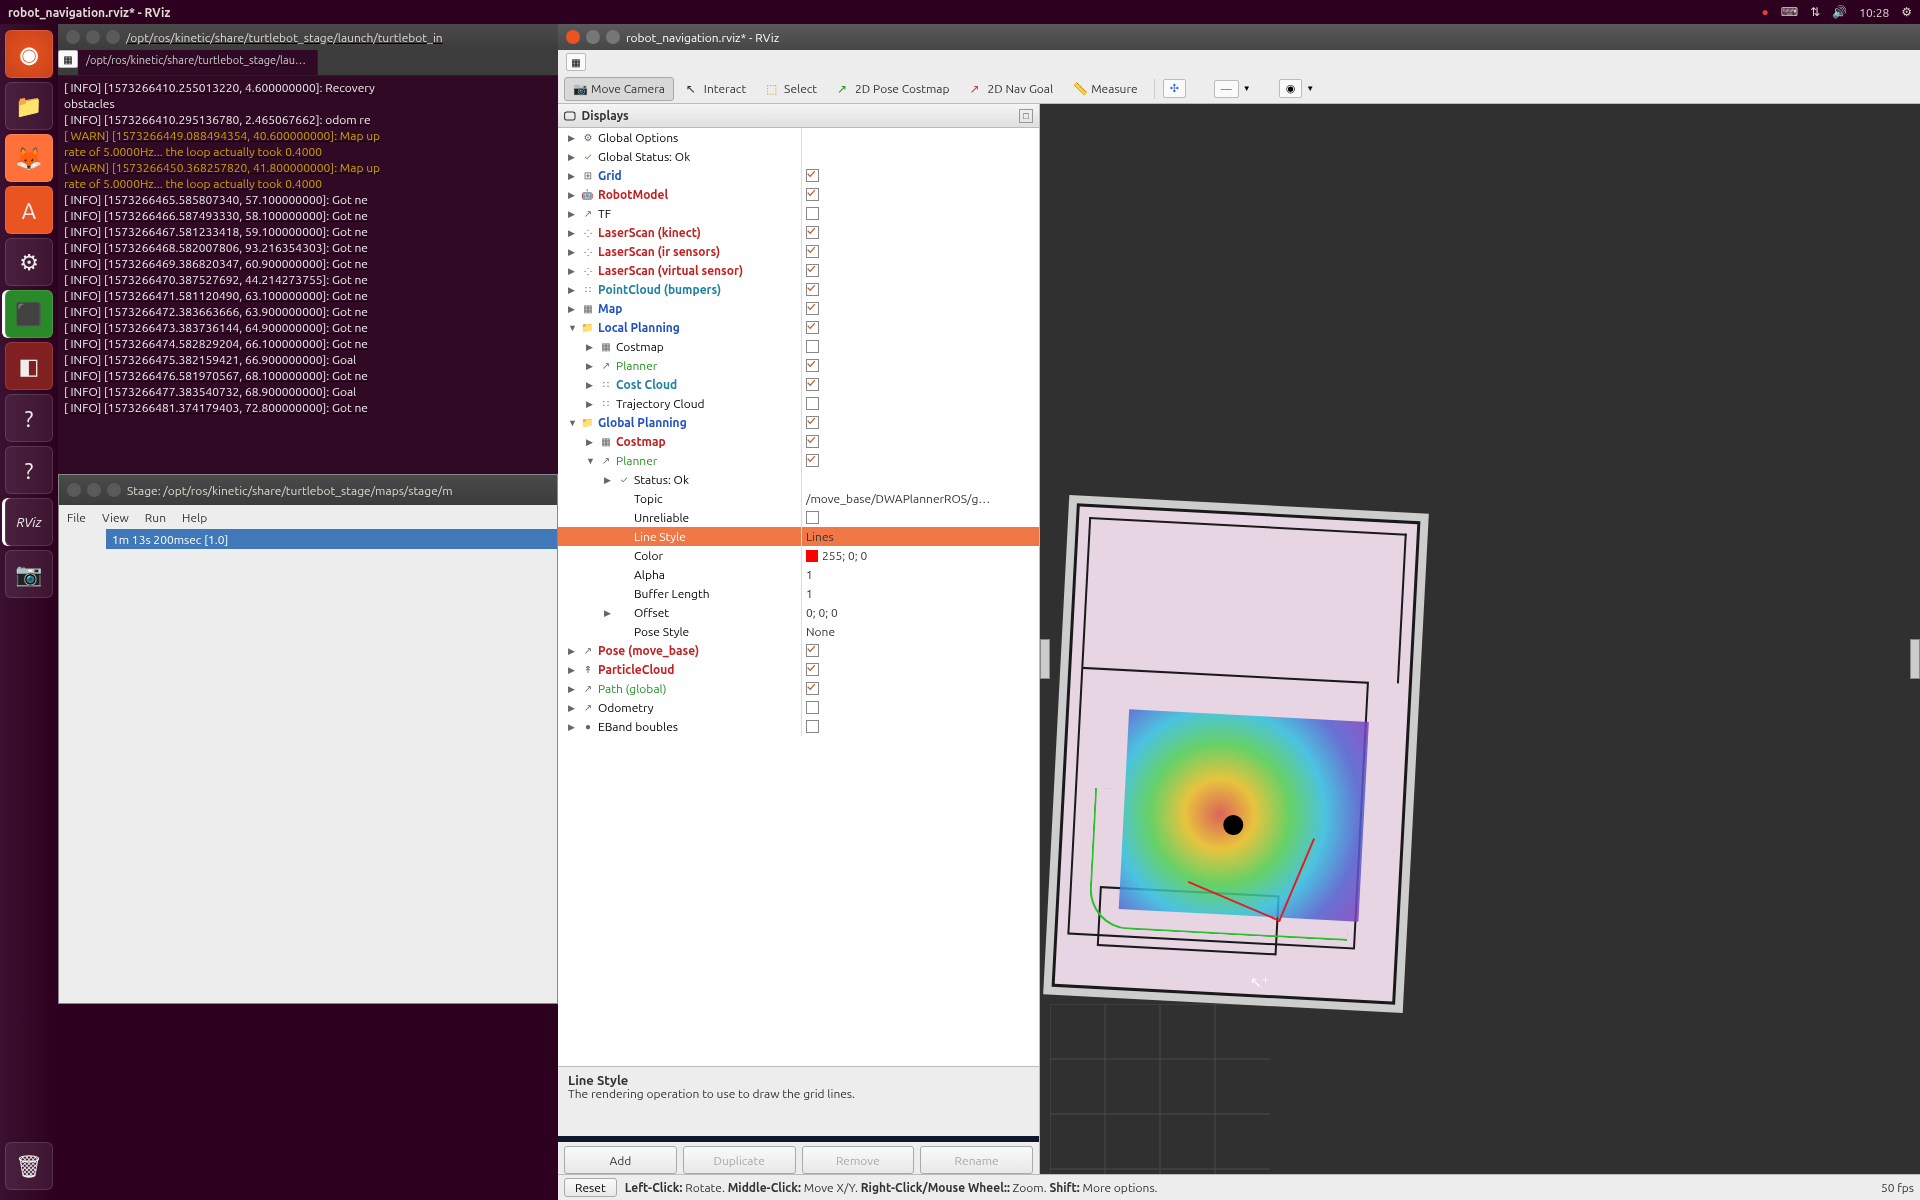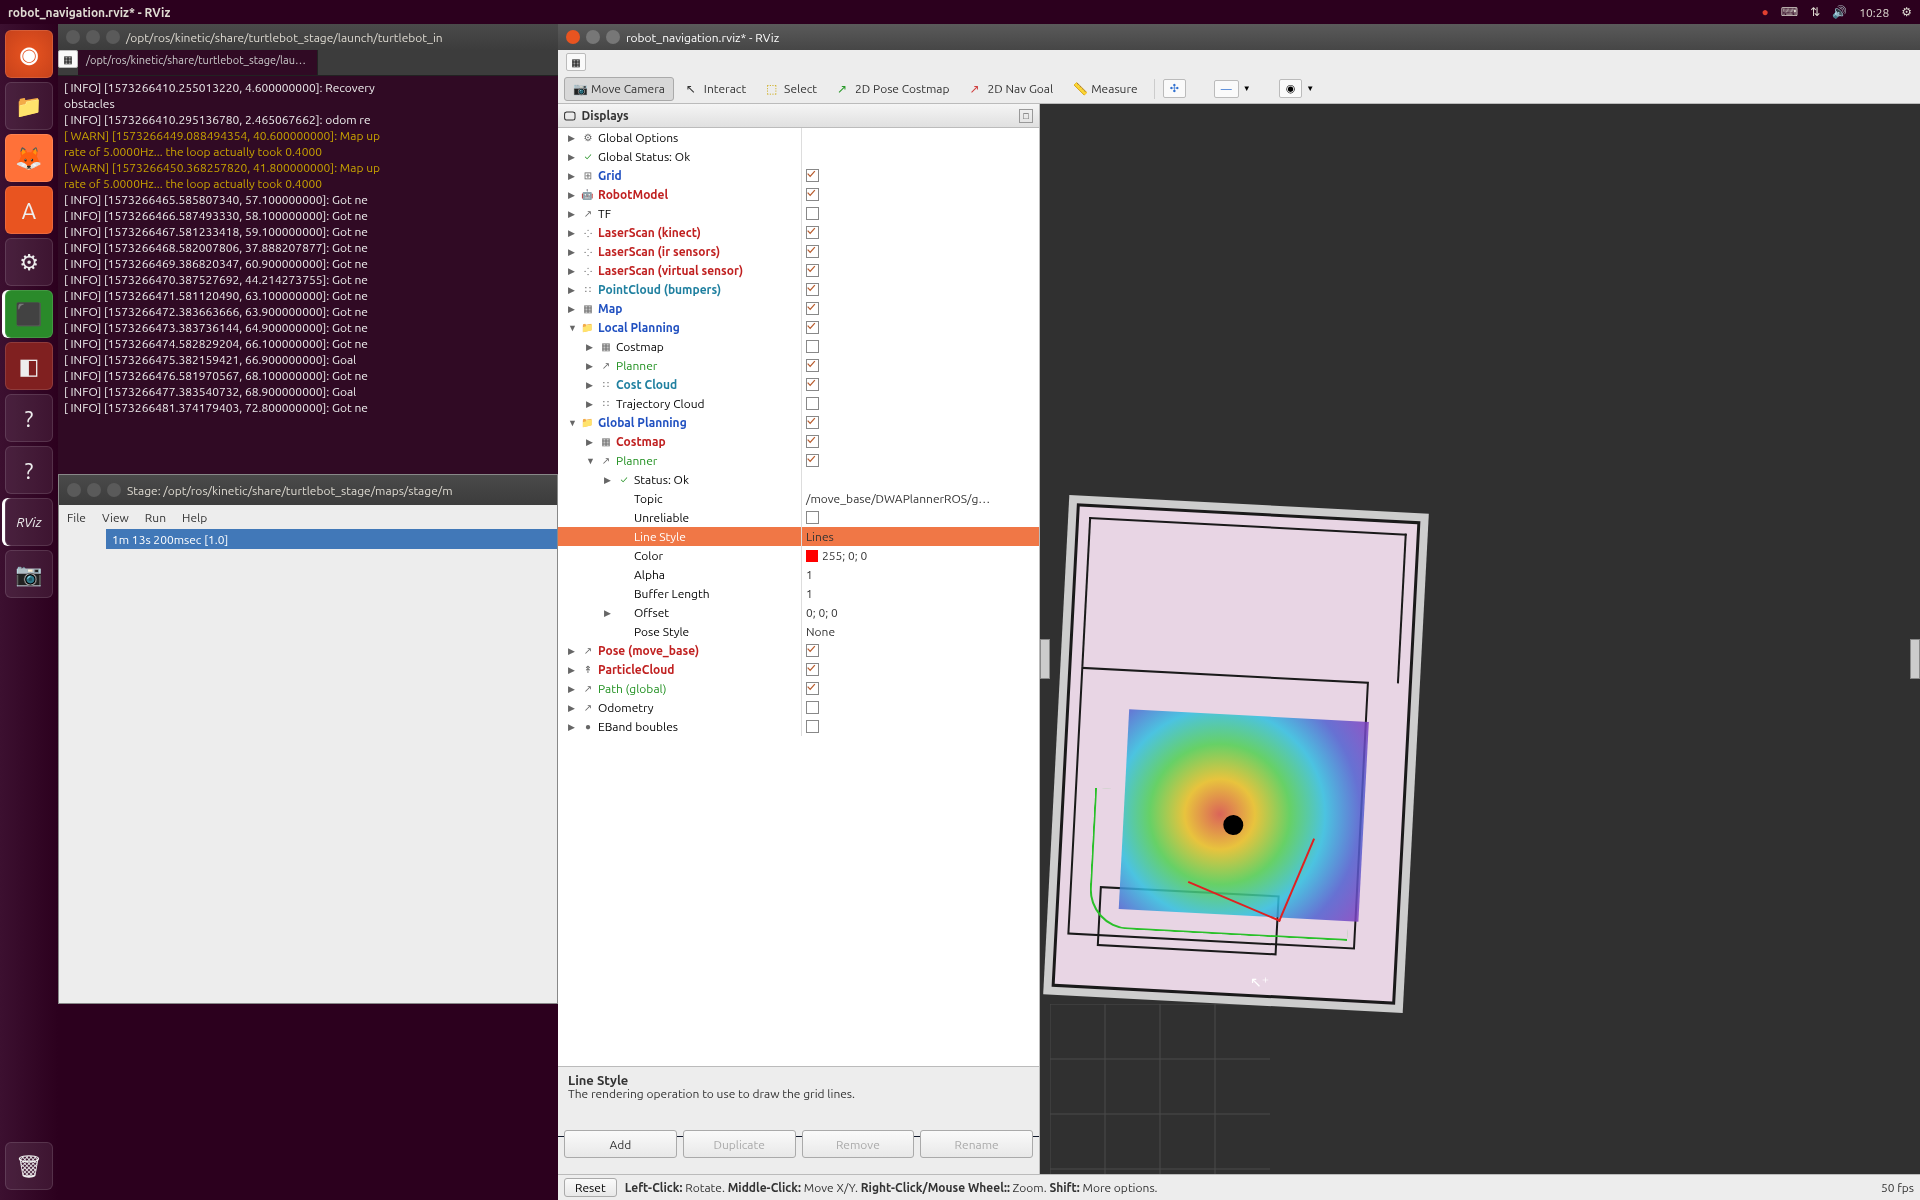--- a/index.html
+++ b/index.html
@@ -12,21 +12,21 @@
 .top-bar-icons span { display: inline-flex; align-items: center; }
 
 
 .launcher { position: absolute; left: 0; top: 24px; bottom: 0; width: 58px; background: linear-gradient(to right, #3c1030, #2c001e); display: flex; flex-direction: column; align-items: center; padding-top: 6px; gap: 4px; }
 .launcher-item { width: 48px; height: 48px; border-radius: 6px; background: rgba(255,255,255,0.08); display: flex; align-items: center; justify-content: center; color: #eee; font-size: 22px; border: 1px solid rgba(255,255,255,0.12); }
 .launcher-item.ubuntu { background: radial-gradient(circle, #e95420, #c7421b); color: #fff; font-weight: bold; }
 .launcher-item.active { box-shadow: -3px 0 0 #fff; }
 .launcher-trash { margin-top: auto; margin-bottom: 10px; }
 
 
-.terminal-win { position: absolute; left: 58px; top: 24px; width: 500px; height: 450px; background: #300a24; }
+.terminal-win { position: absolute; left: 58px; top: 24px; width: 500px; height: 450px; background: #300a24; text-decoration: underline; }
 .terminal-titlebar { height: 26px; background: linear-gradient(to bottom, #4a4a4a, #3c3c3c); display: flex; align-items: center; padding: 0 8px; color: #dfdbd2; font-size: 12px; gap: 6px; }
 .win-btns { display: flex; gap: 6px; }
 .win-btn { width: 14px; height: 14px; border-radius: 50%; background: #5a5a5a; }
 .terminal-tabs { height: 26px; background: #3c3c3c; display: flex; border-bottom: 1px solid #222; }
 .terminal-tab { padding: 4px 8px; color: #ccc; font-size: 11px; background: #333; border-right: 1px solid #222; white-space: nowrap; overflow: hidden; text-overflow: ellipsis; max-width: 240px; }
 .terminal-tab.active { background: #300a24; }
 .terminal-body { padding: 4px 6px; font-family: "Ubuntu Mono", monospace; font-size: 13px; line-height: 16px; color: #eee; overflow: hidden; height: calc(100% - 52px); }
 .log-info { color: #eee; }
 .log-warn { color: #c9a400; }
 
@@ -63,21 +63,21 @@
 .tree-arrow { width: 12px; color: #666; font-size: 9px; }
 .tree-icon { width: 16px; height: 14px; margin-right: 2px; display: inline-flex; align-items: center; justify-content: center; font-size: 10px; }
 .tree-label { flex: 1; }
 .tree-value { width: 238px; padding-left: 4px; color: #333; border-left: 1px solid #ddd; height: 100%; display: flex; align-items: center; }
 .color-swatch { width: 12px; height: 12px; background: #ff0000; display: inline-block; margin-right: 4px; }
 .chk { width: 13px; height: 13px; border: 1px solid #888; background: #fff; display: inline-block; position: relative; }
 .chk.on::after { content: "✓"; position: absolute; top: -3px; left: 0; color: #b85c2e; font-size: 12px; font-weight: bold; }
 
 .displays-desc { height: 70px; background: #ededed; border-top: 1px solid #bbb; padding: 6px 10px; font-size: 12px; color: #333; }
 .displays-desc b { font-size: 13px; }
-.displays-btns { height: 38px; background: #ededed; border-top: 1px solid #0f172a; display: flex; align-items: flex-end; padding: 16px 6px; gap: 6px; }
+.displays-btns { height: 38px; background: #ededed; border-top: 6px solid #0f172a; display: flex; align-items: flex-start; padding: 4px 6px; gap: 6px; }
 .panel-btn { flex: 1; height: 28px; background: linear-gradient(to bottom, #fafafa, #e8e8e8); border: 1px solid #aaa; border-radius: 3px; font-size: 12px; color: #333; }
 .panel-btn:disabled { color: #aaa; }
 
 .viewport { flex: 1; background: #303030; position: relative; }
 .viewport-drag { position: absolute; left: 0; top: 50%; width: 10px; height: 40px; background: #ccc; border: 1px solid #888; }
 .viewport-drag.right { left: auto; right: 0; }
 
 .map-area { position: absolute; left: 16px; top: 400px; width: 360px; height: 500px; background: #cdcdcd; transform: rotate(3deg); }
 .map-inner { position: absolute; inset: 8px; background: #e8d5e4; border: 3px solid #1a1a1a; }
 .map-room { position: absolute; border: 2px solid #1a1a1a; }
@@ -142,21 +142,21 @@
       <div class="log-info">[ INFO] [1573266410.255013220, 4.600000000]: Recovery</div>
       <div class="">obstacles</div>
       <div class="log-info">[ INFO] [1573266410.295136780, 2.465067662]: odom re</div>
       <div class="log-warn">[ WARN] [1573266449.088494354, 40.600000000]: Map up</div>
       <div class="log-warn">rate of 5.0000Hz... the loop actually took 0.4000 </div>
       <div class="log-warn">[ WARN] [1573266450.368257820, 41.800000000]: Map up</div>
       <div class="log-warn">rate of 5.0000Hz... the loop actually took 0.4000 </div>
       <div class="log-info">[ INFO] [1573266465.585807340, 57.100000000]: Got ne</div>
       <div class="log-info">[ INFO] [1573266466.587493330, 58.100000000]: Got ne</div>
       <div class="log-info">[ INFO] [1573266467.581233418, 59.100000000]: Got ne</div>
-      <div class="log-info">[ INFO] [1573266468.582007806, 37.888207877]: Got ne</div>
+      <div class="log-info">[ INFO] [1573266468.582007806, 93.216354303]: Got ne</div>
       <div class="log-info">[ INFO] [1573266469.386820347, 60.900000000]: Got ne</div>
       <div class="log-info">[ INFO] [1573266470.387527692, 44.214273755]: Got ne</div>
       <div class="log-info">[ INFO] [1573266471.581120490, 63.100000000]: Got ne</div>
       <div class="log-info">[ INFO] [1573266472.383663666, 63.900000000]: Got ne</div>
       <div class="log-info">[ INFO] [1573266473.383736144, 64.900000000]: Got ne</div>
       <div class="log-info">[ INFO] [1573266474.582829204, 66.100000000]: Got ne</div>
       <div class="log-info">[ INFO] [1573266475.382159421, 66.900000000]: Goal </div>
       <div class="log-info">[ INFO] [1573266476.581970567, 68.100000000]: Got ne</div>
       <div class="log-info">[ INFO] [1573266477.383540732, 68.900000000]: Goal </div>
       <div class="log-info">[ INFO] [1573266481.374179403, 72.800000000]: Got ne</div>

